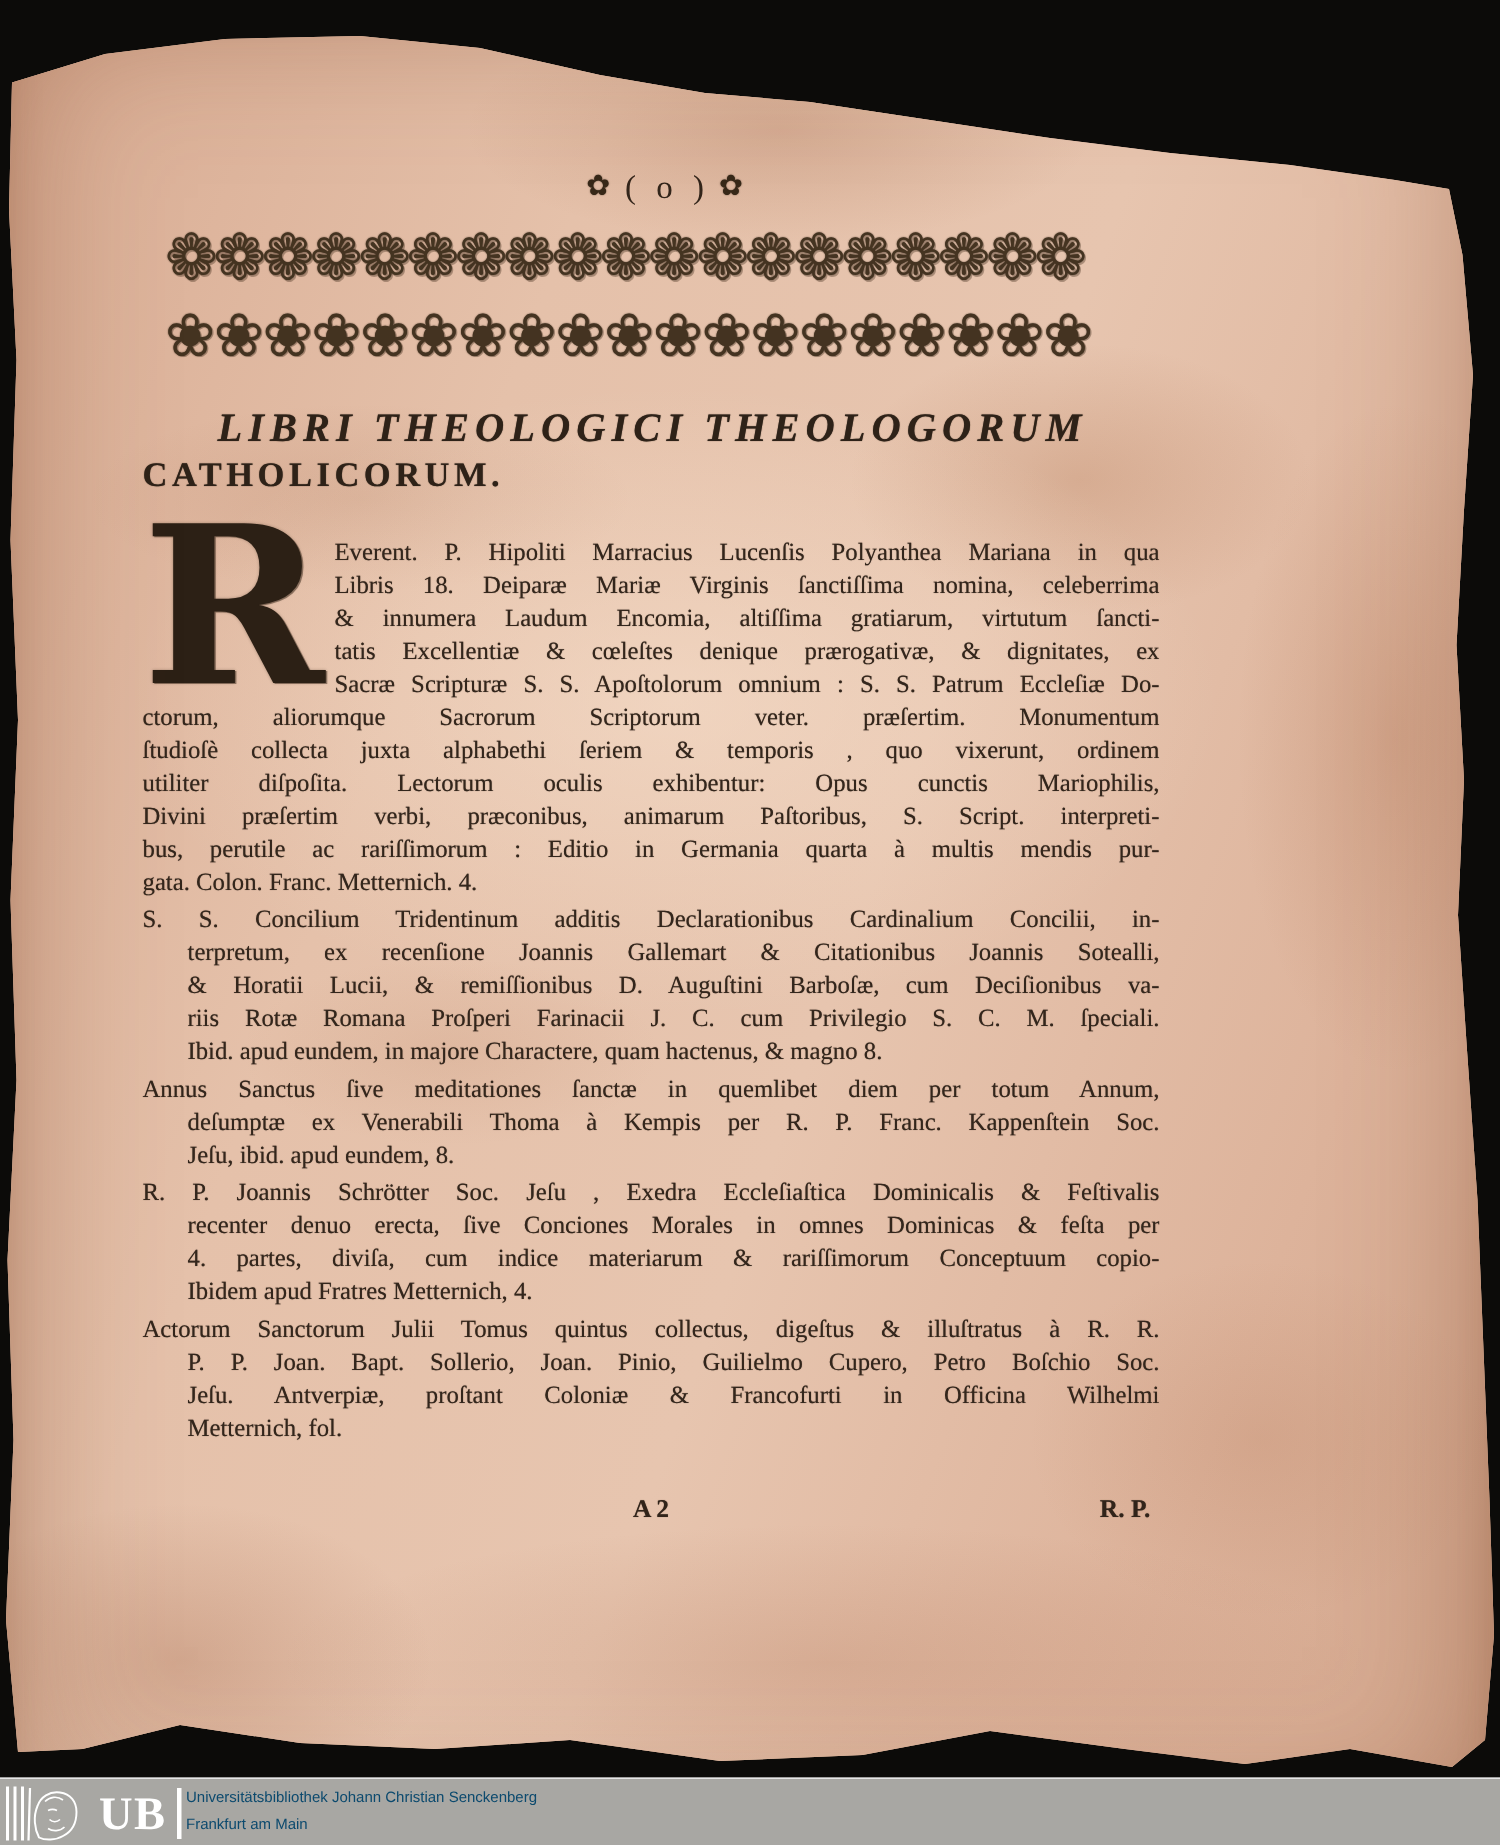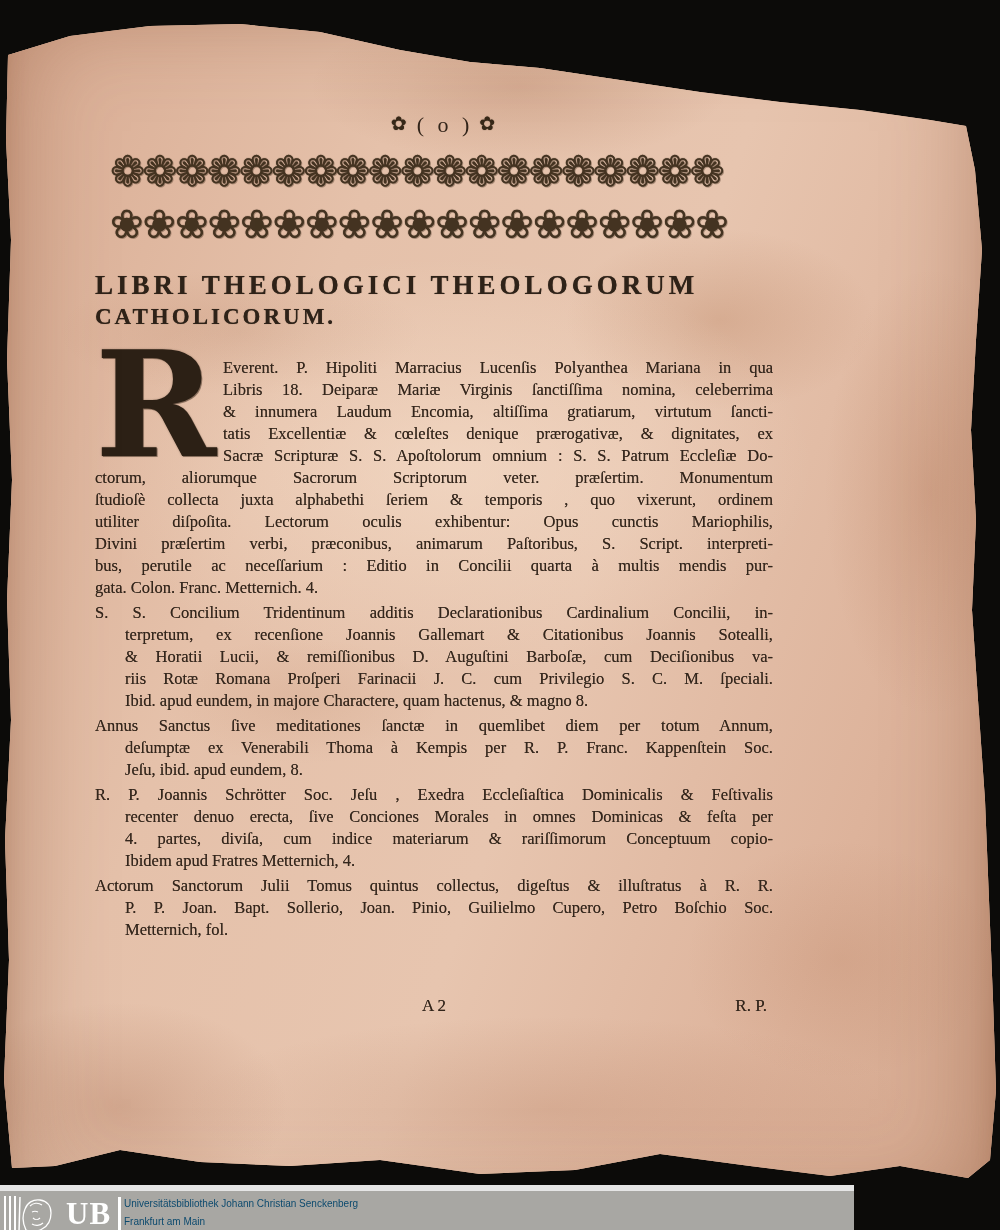--- a/index.html
+++ b/index.html
@@ -32,43 +32,43 @@
   .header-orn{position:absolute;top:112px;left:95px;width:700px;text-align:center;
     color:#33251a;font-size:22px;letter-spacing:4px;}
   .header-orn .fleur{font-family:"DejaVu Sans",sans-serif;font-size:19px;color:#372818;
     position:relative;top:-2px;padding:0 6px;text-shadow:0 0 1px rgba(45,30,18,.8);}
   .orn-row{position:absolute;left:110px;width:678px;height:52px;line-height:52px;overflow:hidden;
     white-space:nowrap;font-family:"DejaVu Sans",sans-serif;font-size:42px;letter-spacing:-3px;
     color:#382917;text-shadow:0 0 1px rgba(40,28,14,.9), 1px 1px 0 rgba(60,40,22,.35);opacity:.93;}
   .row1{top:146px;}
   .row2{top:198px;letter-spacing:-1px;font-size:40px;}
   
-  .title1{position:absolute;top:270px;left:95px;width:680px;margin:0;text-align:left;
+  .title1{position:absolute;top:270px;left:95px;width:680px;margin:0;text-align:center;
     font-size:27px;font-weight:bold;letter-spacing:4px;color:#2e2218;
-    text-shadow:0 0 .7px rgba(46,34,24,.8);}
+    text-shadow:0 0 .7px rgba(46,34,24,.8);font-style:italic;}
   .title2{position:absolute;top:304px;left:95px;width:680px;margin:0;text-align:left;
     font-size:23px;font-weight:bold;letter-spacing:3px;color:#2e2218;
     text-shadow:0 0 .7px rgba(46,34,24,.8);}
   
   .bodytext{position:absolute;top:357px;left:95px;width:678px;color:#33261c;
     font-size:16.5px;line-height:22px;text-shadow:0 0 .6px rgba(50,35,25,.65);}
   .para{margin:0 0 3px 0;}
   .line{height:22px;overflow:hidden;text-align:justify;text-align-last:justify;}
   .line.last{text-align:right;text-align-last:left;}
   .line.cont{padding-left:30px;}
   .dropcap{float:left;width:128px;height:104px;font-family:"DejaVu Serif",serif;
     font-size:146px;line-height:96px;font-weight:bold;color:#2c2015;
     text-shadow:1px 1px 0 rgba(44,28,16,.45), 0 0 2px rgba(44,28,16,.35);}
   .sig-row{position:absolute;top:996px;left:95px;width:678px;height:24px;font-size:17px;
-    color:#31241a;font-weight:normal;text-shadow:0 0 .6px rgba(50,35,25,.6);}
+    color:#31241a;font-weight:bold;text-shadow:0 0 .6px rgba(50,35,25,.6);}
   .sig{position:absolute;left:0;width:100%;text-align:center;}
   .catch{position:absolute;right:6px;}
   
-  .footer{position:absolute;left:0;bottom:0;width:854px;height:45px;background:#a8a7a3;
-    border-top:6px solid #e5e5e5;box-sizing:border-box;
+  .footer{position:absolute;left:0;bottom:0;width:1000px;height:45px;background:#a8a7a3;
+    border-top:1px solid #e5e5e5;box-sizing:border-box;
     font-family:"Liberation Sans","DejaVu Sans",sans-serif;}
   .logo{position:absolute;left:2px;top:3px;height:40px;display:flex;align-items:center;}
   .logo svg{display:block;}
   .ub{font-family:"Liberation Serif","DejaVu Serif",serif;font-weight:bold;font-size:31px;
     color:#fff;letter-spacing:1px;margin-left:2px;}
   .logo-divider{display:inline-block;width:3px;height:34px;background:#fff;margin-left:7px;}
   .footer-text{position:absolute;left:124px;top:4px;color:#0c4a6e;font-size:10px;line-height:18px;}
 </style>
 </head>
 <body>
@@ -93,21 +93,21 @@
         <div class="dropcap">R</div>
         <div class="line">Everent. P. Hipoliti Marracius Lucenſis Polyanthea Mariana in qua</div>
         <div class="line">Libris 18. Deiparæ Mariæ Virginis ſanctiſſima nomina, celeberrima</div>
         <div class="line">&amp; innumera Laudum Encomia, altiſſima gratiarum, virtutum ſancti-</div>
         <div class="line">tatis Excellentiæ &amp; cœleſtes denique prærogativæ, &amp; dignitates, ex</div>
         <div class="line">Sacræ Scripturæ S. S. Apoſtolorum omnium : S. S. Patrum Eccleſiæ Do-</div>
         <div class="line">ctorum, aliorumque Sacrorum Scriptorum veter. præſertim.  Monumentum</div>
         <div class="line">ſtudioſè collecta juxta alphabethi ſeriem &amp; temporis , quo vixerunt, ordinem</div>
         <div class="line">utiliter diſpoſita.   Lectorum oculis exhibentur:  Opus cunctis Mariophilis,</div>
         <div class="line">Divini præſertim verbi, præconibus, animarum Paſtoribus, S. Script. interpreti-</div>
-        <div class="line">bus, perutile ac neceſſarium : Editio in Concilii quarta à multis mendis pur-</div>
+        <div class="line">bus, perutile ac rariſſimorum : Editio in Germania quarta à multis mendis pur-</div>
         <div class="line last">gata.  Colon. Franc. Metternich.  4.</div>
       </div>
 
       <div class="para">
         <div class="line">S. S. Concilium Tridentinum additis Declarationibus Cardinalium Concilii, in-</div>
         <div class="line cont">terpretum, ex recenſione Joannis Gallemart &amp; Citationibus Joannis Sotealli,</div>
         <div class="line cont">&amp; Horatii Lucii, &amp; remiſſionibus D. Auguſtini Barboſæ, cum Deciſionibus va-</div>
         <div class="line cont">riis Rotæ Romana Proſperi Farinacii J. C. cum Privilegio S. C. M. ſpeciali.</div>
         <div class="line cont last">Ibid. apud eundem, in majore Charactere, quam hactenus, &amp; magno 8.</div>
       </div>
@@ -121,20 +121,21 @@
       <div class="para">
         <div class="line">R. P. Joannis Schrötter Soc. Jeſu , Exedra Eccleſiaſtica Dominicalis &amp; Feſtivalis</div>
         <div class="line cont">recenter denuo erecta, ſive Conciones Morales in omnes Dominicas &amp; feſta per</div>
         <div class="line cont">4. partes, diviſa, cum indice materiarum &amp; rariſſimorum Conceptuum copio-</div>
         <div class="line cont last">Ibidem apud Fratres Metternich, 4.</div>
       </div>
 
       <div class="para">
         <div class="line">Actorum Sanctorum Julii Tomus quintus collectus, digeſtus &amp; illuſtratus à R. R.</div>
         <div class="line cont">P. P. Joan. Bapt. Sollerio,  Joan. Pinio,  Guilielmo Cupero, Petro Boſchio Soc.</div>
+        <div class="line cont">Jeſu.   Antverpiæ,  proſtant Coloniæ &amp; Francofurti in Officina Wilhelmi</div>
         <div class="line cont last">Metternich, fol.</div>
       </div>
 
     </div>
 
     <div class="sig-row">
       <span class="sig">A 2</span>
       <span class="catch">R. P.</span>
     </div>
 

